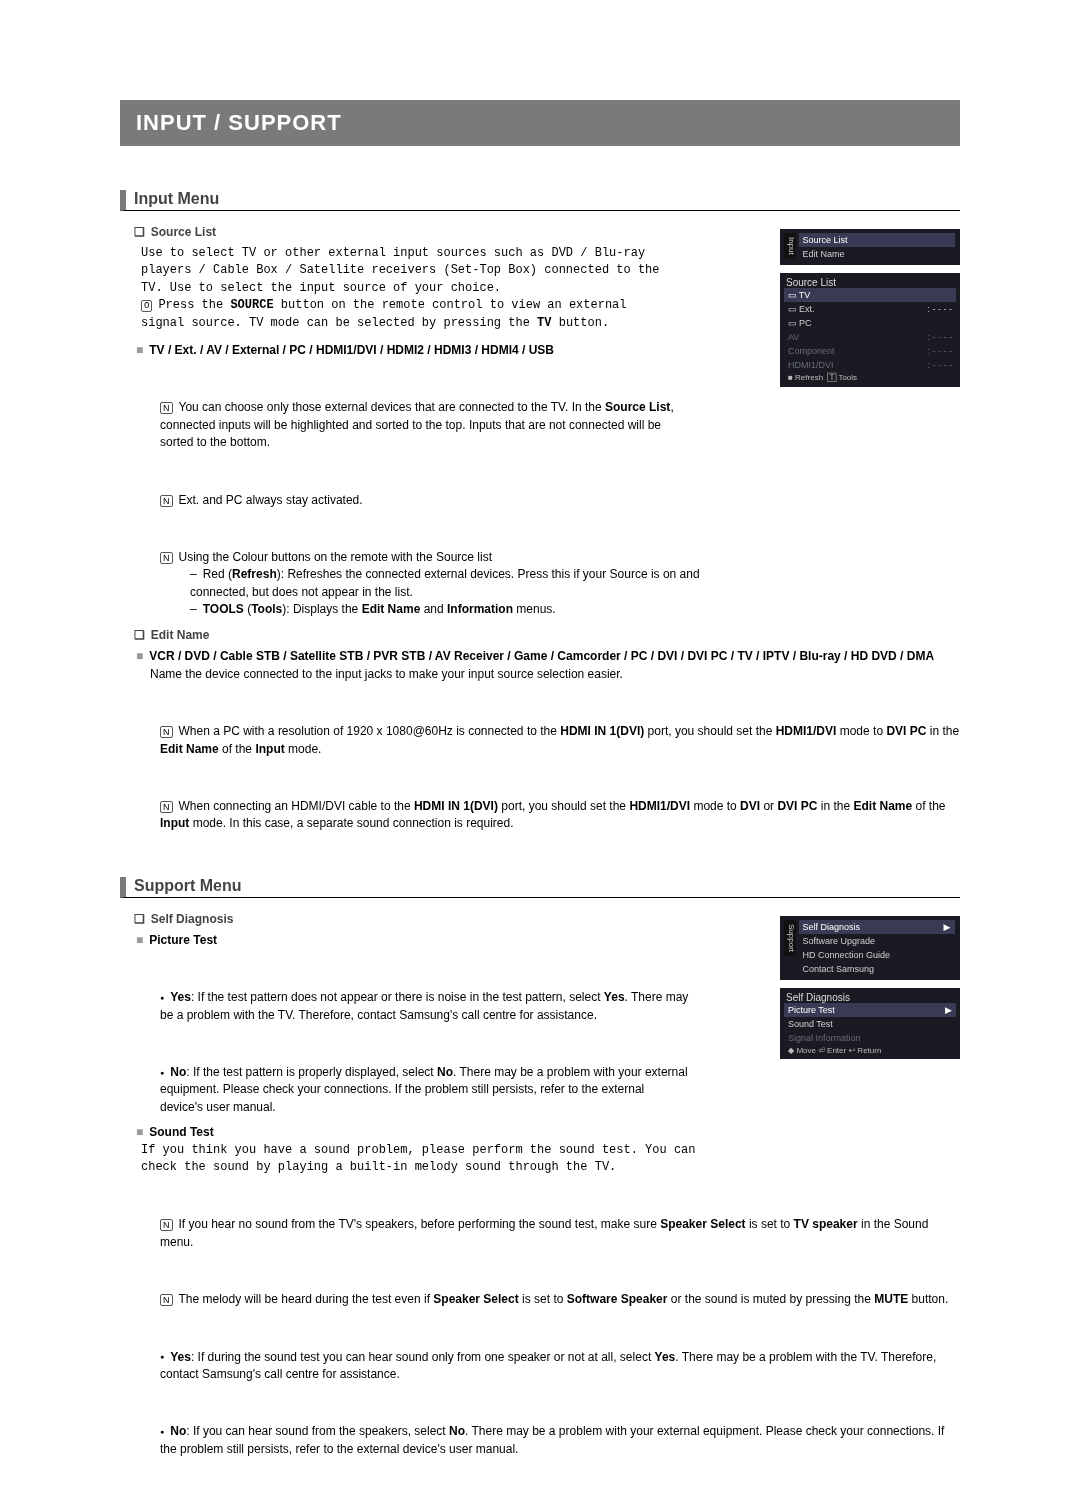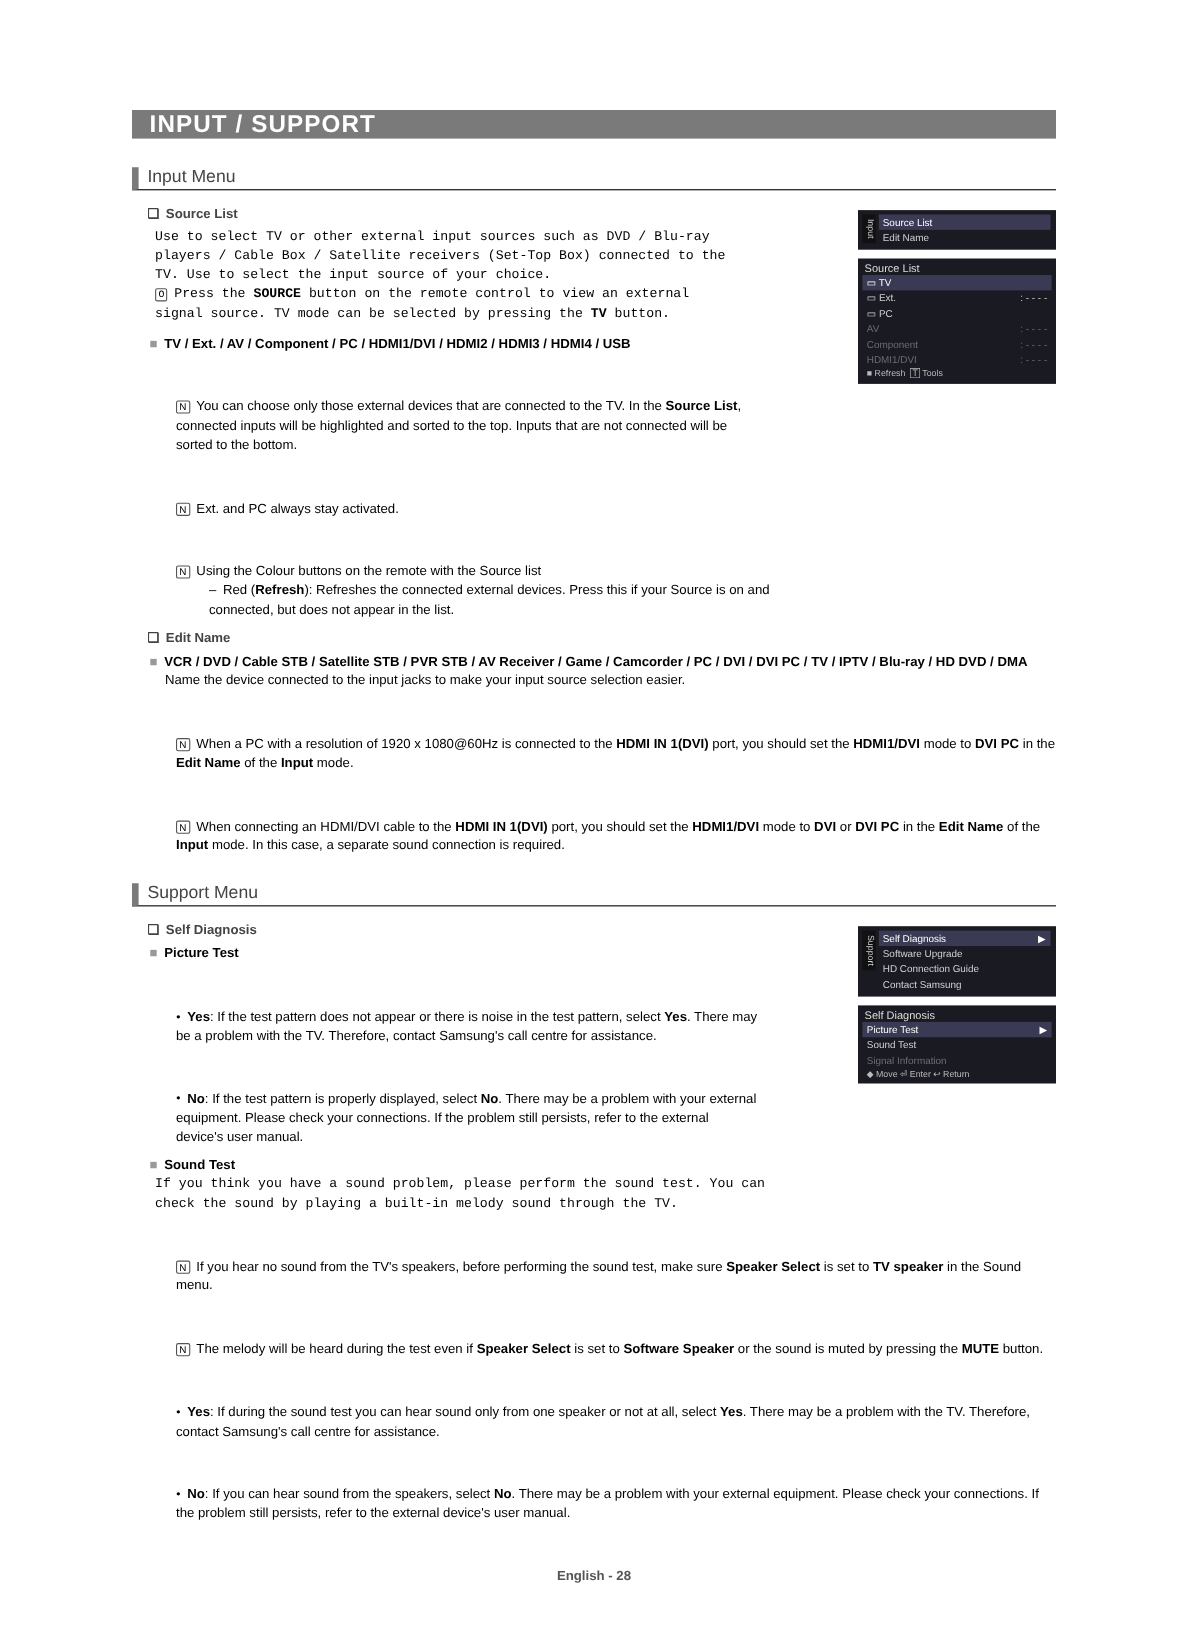--- a/index.html
+++ b/index.html
@@ -14,27 +14,27 @@
   }
   .page {
     padding: 100px 120px 40px 120px;
     position: relative;
   }
   .banner {
     background: #7a7a7a;
     color: #fff;
     font-weight: bold;
     font-size: 22px;
-    padding: 0 16px;
+    padding: 10px 16px;
     letter-spacing: 1px;
   }
   .section-title {
-    margin-top: 26px;
+    margin-top: 44px;
     font-size: 16px;
-    font-weight: normal;
+    font-weight: bold;
     color: #444;
     border-left: 6px solid #7a7a7a;
     padding-left: 8px;
     border-bottom: 1px solid #000;
     padding-bottom: 2px;
     margin-bottom: 14px;
   }
   .sub-block {
     margin: 10px 0 6px 14px;
   }
@@ -127,26 +127,27 @@
     </div>
   </div>
 
   <div class="sub-block">
     <span class="checkbox-heading sub-heading">Source List</span>
   </div>
   <div class="body-text">Use to select TV or other external input sources such as DVD / Blu-ray players / Cable Box / Satellite receivers (Set-Top Box) connected to the TV. Use to select the input source of your choice.</div>
   <div class="body-text bn-icon">Press the <b>SOURCE</b> button on the remote control to view an external signal source. TV mode can be selected by pressing the <b>TV</b> button.</div>
 
   <div class="item-row narrow" style="margin-top:10px;">
-    <span class="square"></span><b>TV / Ext. / AV / Component / PC / HDMI1/DVI / HDMI2 / HDMI3 / HDMI4 / USB</b>
+    <span class="square"></span><b>TV / Ext. / AV / External / PC / HDMI1/DVI / HDMI2 / HDMI3 / HDMI4 / USB</b>
   </div>
   <div class="indent1 item-row narrow note-icon">You can choose only those external devices that are connected to the TV. In the <b>Source List</b>, connected inputs will be highlighted and sorted to the top. Inputs that are not connected will be sorted to the bottom.</div>
   <div class="indent1 item-row narrow note-icon">Ext. and PC always stay activated.</div>
   <div class="indent1 item-row narrow note-icon">Using the Colour buttons on the remote with the Source list</div>
   <div class="indent2 item-row narrow dash">Red (<b>Refresh</b>): Refreshes the connected external devices. Press this if your Source is on and connected, but does not appear in the list.</div>
+  <div class="indent2 item-row narrow dash"><b>TOOLS</b> (<b>Tools</b>): Displays the <b>Edit Name</b> and <b>Information</b> menus.</div>
 
   <div class="clearfix"></div>
 
   <div class="sub-block">
     <span class="checkbox-heading sub-heading">Edit Name</span>
   </div>
   <div class="item-row wide">
     <span class="square"></span><b>VCR / DVD / Cable STB / Satellite STB / PVR STB / AV Receiver / Game / Camcorder / PC / DVI / DVI PC / TV / IPTV / Blu-ray / HD DVD / DMA</b>
   </div>
   <div class="wide-text">Name the device connected to the input jacks to make your input source selection easier.</div>

